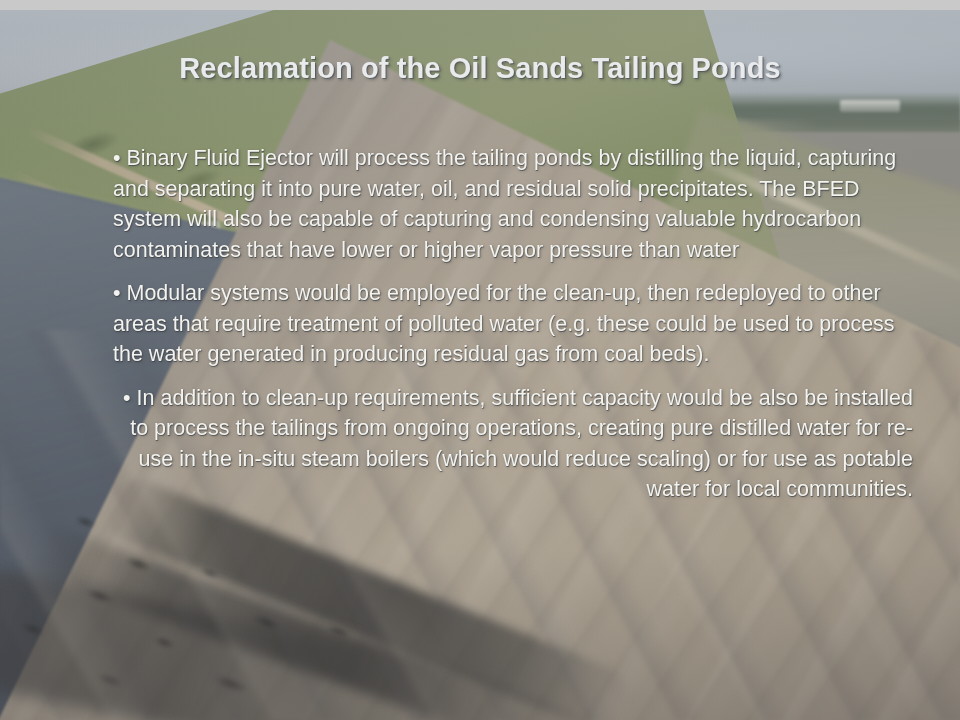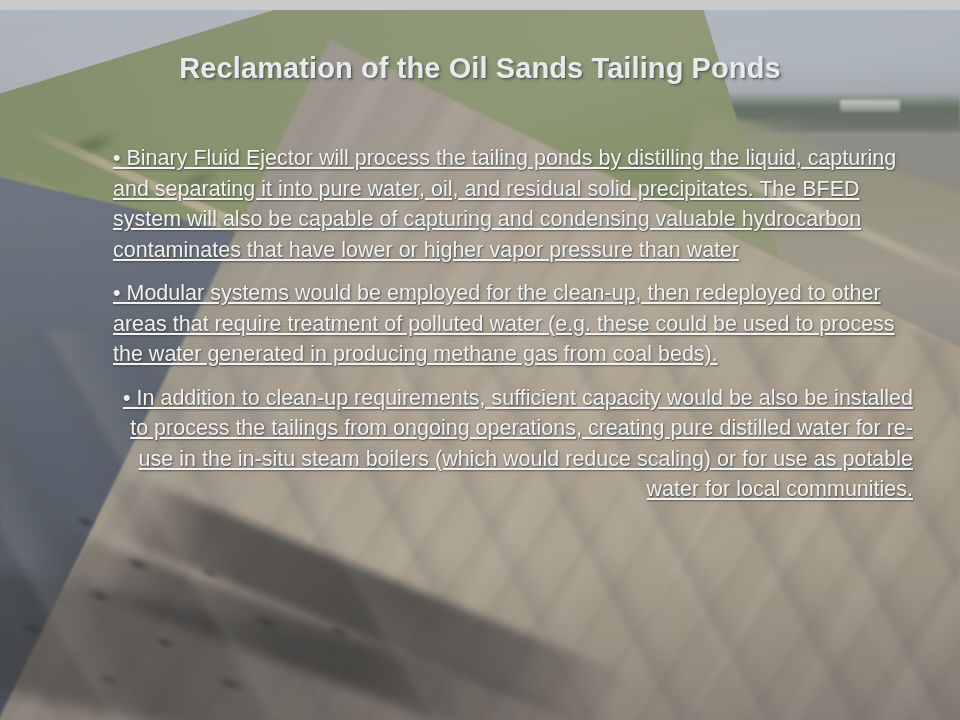--- a/index.html
+++ b/index.html
@@ -394,21 +394,20 @@
   }
 
   .para {
     color: #f2f2ee;
     font-size: 21.5px;
     line-height: 30.5px;
     text-shadow:
       0.5px 0.5px 0 rgba(56,58,62,0.55),
       1px 1px 2.5px rgba(50,52,56,0.5);
     margin: 0 0 13px 0;
-    text-decoration: underline;
   }
   .para:last-child { margin-bottom: 0; text-align: right; }
 </style>
 </head>
 <body>
 
 <div id="slide">
 
   <div class="photo">
     <div class="sky"></div>
@@ -445,18 +444,18 @@
   </div>
 
   <div class="band-top"></div>
 
   <div class="content">
 
     <div class="slide-title">Reclamation of the Oil Sands Tailing Ponds</div>
 
     <div class="body-block">
       <p class="para">•  Binary Fluid Ejector will process the tailing ponds by distilling the liquid, capturing and separating it into pure water, oil, and residual solid precipitates. The BFED system will also be capable of capturing and condensing valuable hydrocarbon contaminates that have lower or higher vapor pressure than water</p>
-      <p class="para">•  Modular systems would be employed for the clean-up, then redeployed to other areas that require treatment of polluted water (e.g. these could be used to process the water generated in producing methane gas from coal beds).</p>
+      <p class="para">•  Modular systems would be employed for the clean-up, then redeployed to other areas that require treatment of polluted water (e.g. these could be used to process the water generated in producing residual gas from coal beds).</p>
       <p class="para">• In addition to clean-up requirements, sufficient capacity would be also be installed to process the tailings from ongoing operations, creating pure distilled water for re-use in the in-situ steam boilers (which would reduce scaling) or for use as potable water for local communities.</p>
     </div>
 
   </div>
 </div>
 
 </body></html>

